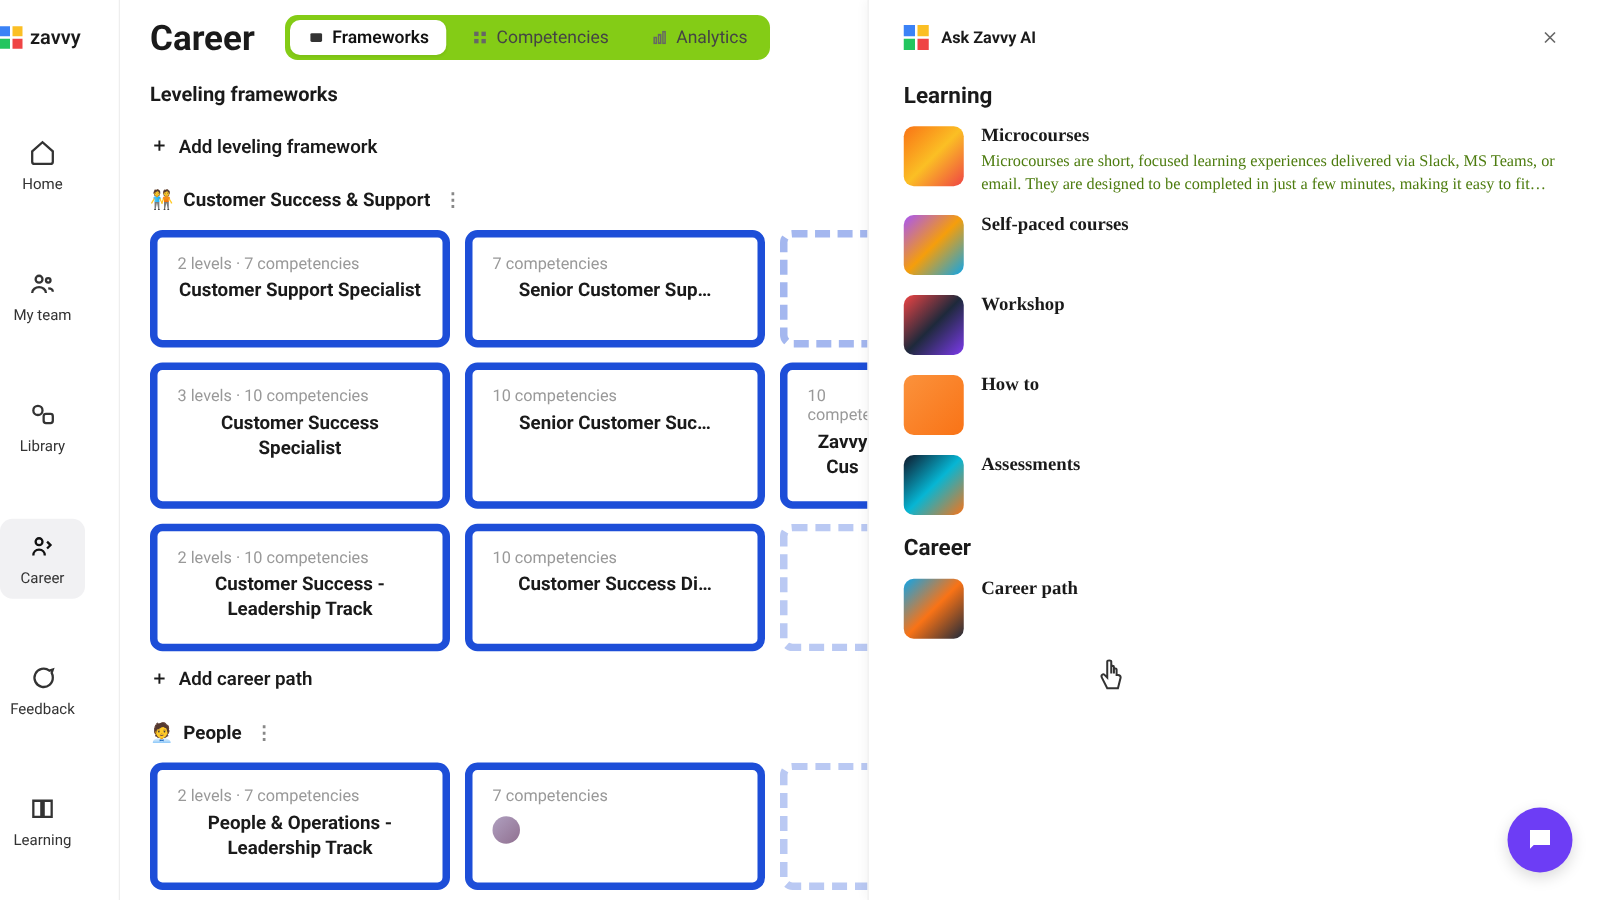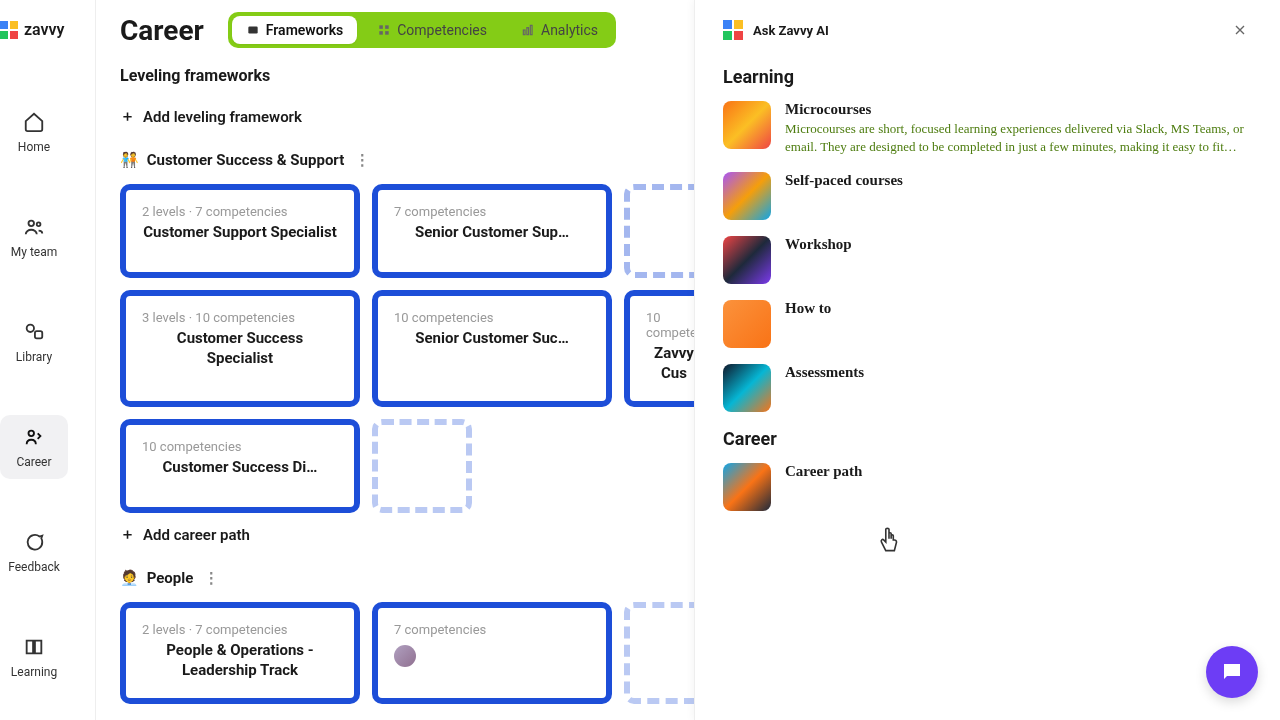--- a/index.html
+++ b/index.html
@@ -204,20 +204,24 @@
       <div class="card-title">Senior Customer Suc…</div>
     </div>
     <div class="card" style="width:100px;overflow:hidden;">
       <div class="card-meta">10 compete</div>
       <div class="card-title">Zavvy Cus</div>
     </div>
   </div>
 
   <div class="cards-row">
     <div class="card">
+      <div class="card-meta">2 levels · 10 competencies</div>
+      <div class="card-title">Customer Success - Leadership Track</div>
+    </div>
+    <div class="card">
       <div class="card-meta">10 competencies</div>
       <div class="card-title">Customer Success Di…</div>
     </div>
     <div class="card" style="width:100px;opacity:.3;border-style:dashed;"></div>
   </div>
 
   <div class="add-row">
     <span>＋</span>
     <span>Add career path</span>
   </div>

